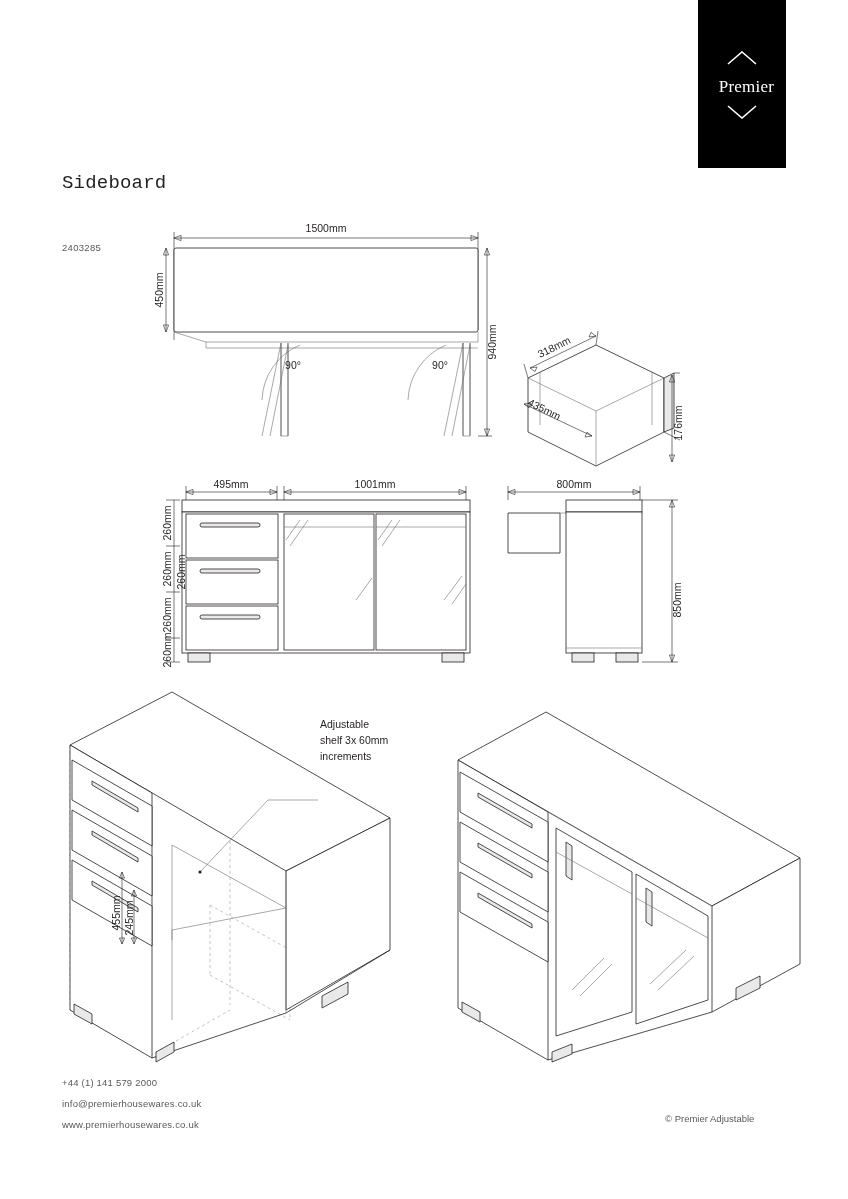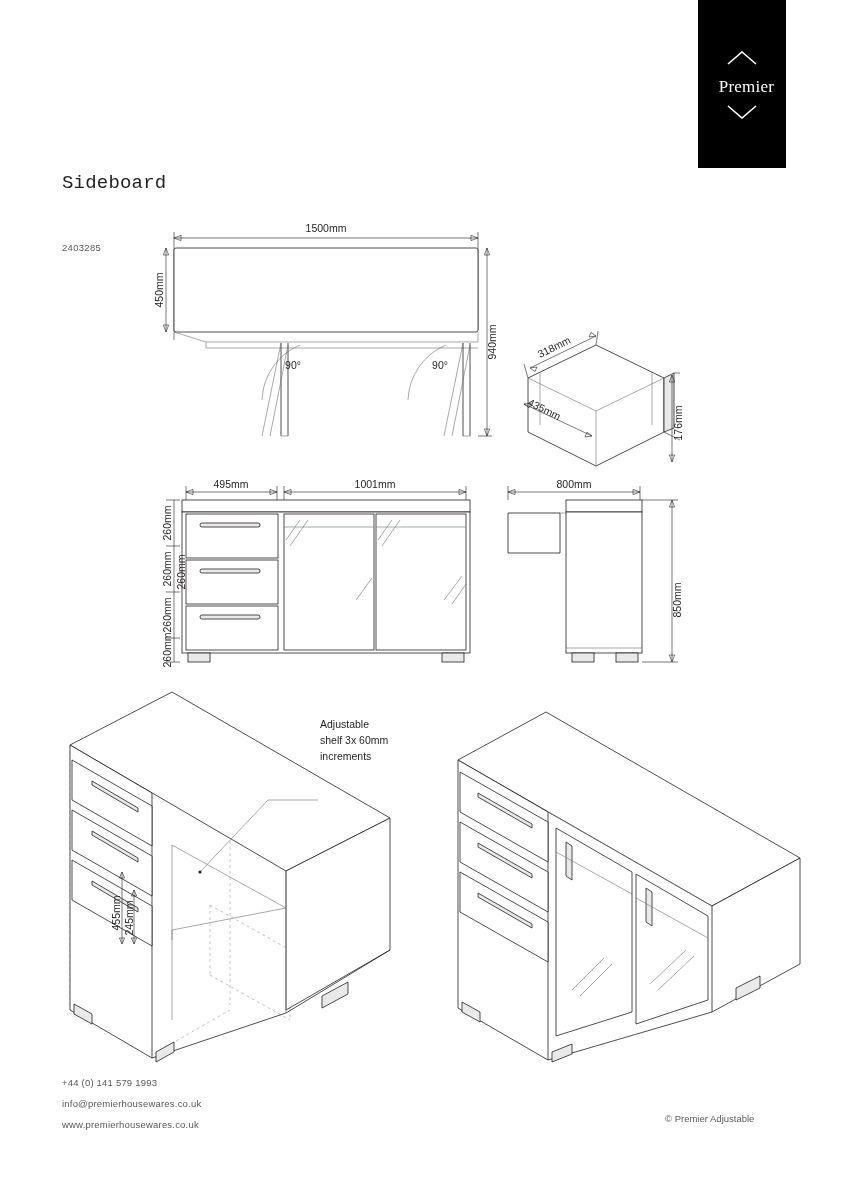--- a/index.html
+++ b/index.html
@@ -330,19 +330,19 @@
       <path class="fillgg" d="M736,988 L760,976 L760,988 L736,1000 Z"></path>
       <path class="fillgg" d="M462,1002 L480,1012 L480,1022 L462,1012 Z"></path>
     </g>
 
     <text class="note" x="320" y="728">Adjustable</text>
     <text class="note" x="320" y="744">shelf 3x 60mm</text>
     <text class="note" x="320" y="760">increments</text>
   </svg>
 
   <div class="footer">
-    <div>+44 (0) 141 579 1993</div>
+    <div>+44 (1) 141 579 2000</div>
     <div>info@premierhousewares.co.uk</div>
     <div>www.premierhousewares.co.uk</div>
   </div>
   <div class="copyright">© Premier Adjustable</div>
 
 </div>
 
 </body></html>

